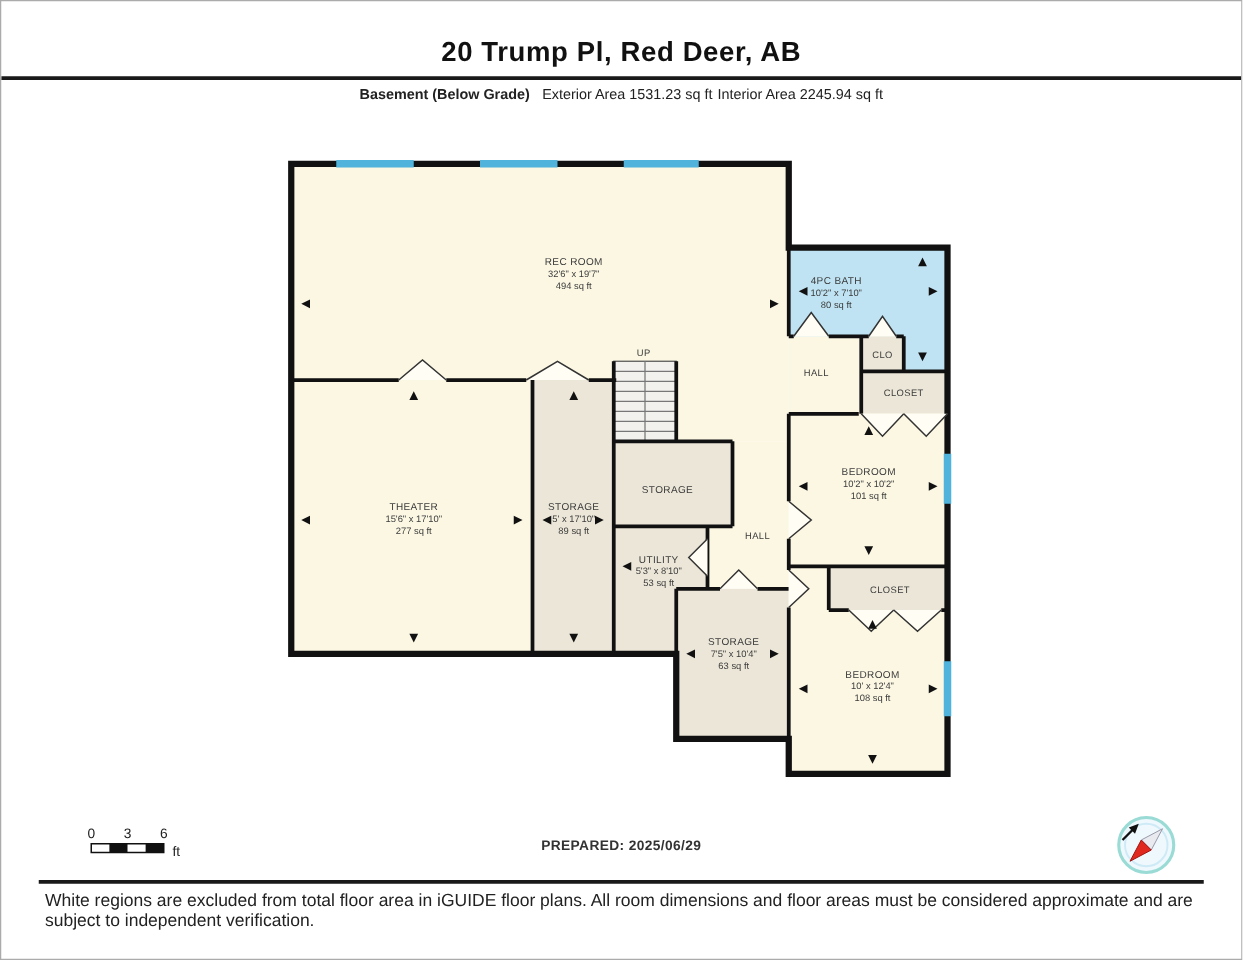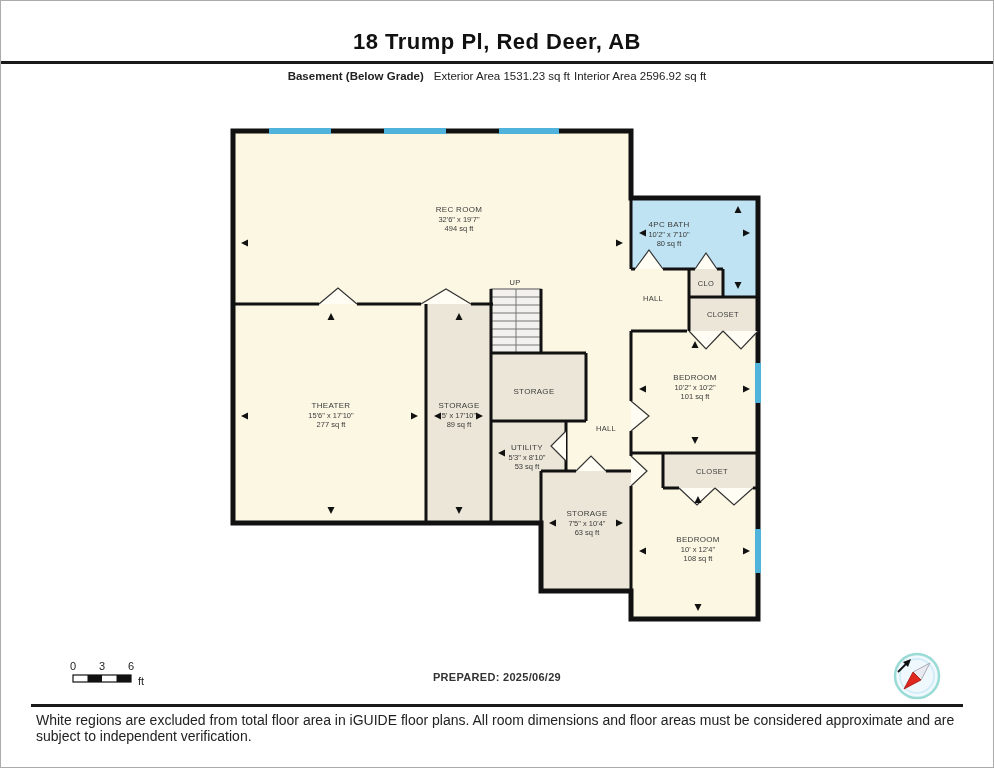--- a/index.html
+++ b/index.html
@@ -21,28 +21,28 @@
   .prepared{position:absolute;top:670px;left:0;right:0;text-align:center;
             font-size:11px;font-weight:bold;color:#333;letter-spacing:.3px;}
   .footer-rule{position:absolute;top:703px;left:30px;right:30px;height:3px;background:#1a1a1a;}
   .disclaimer{position:absolute;top:711px;left:35px;right:20px;font-size:14px;color:#222;}
 </style>
 </head>
 <body>
 
 <div id="page">
 
-  <div class="title">18 Trump Pl, Red Deer, AB</div>
+  <div class="title">20 Trump Pl, Red Deer, AB</div>
   <div class="title-rule"></div>
 
   <div class="subheader">
     <div class="floor">Basement (Below Grade)</div>
     <div class="areas">
       <div>Exterior Area 1531.23 sq ft</div>
-      <div>Interior Area 2596.92 sq ft</div>
+      <div>Interior Area 2245.94 sq ft</div>
     </div>
   </div>
 
   <svg width="992" height="766" viewBox="0 0 992 766">
 
     <g>
       <polygon fill="#FBF7E3" points="232,130 630,130 630,352 540,352 540,303 232,303"></polygon>
       <rect fill="#FBF7E3" x="630" y="268" width="58" height="62"></rect>
       <polygon fill="#FBF7E3" points="585,352 630,352 630,470 565,470 565,420 585,420"></polygon>
       <rect fill="#FBF7E3" x="630" y="452" width="32" height="35"></rect>

